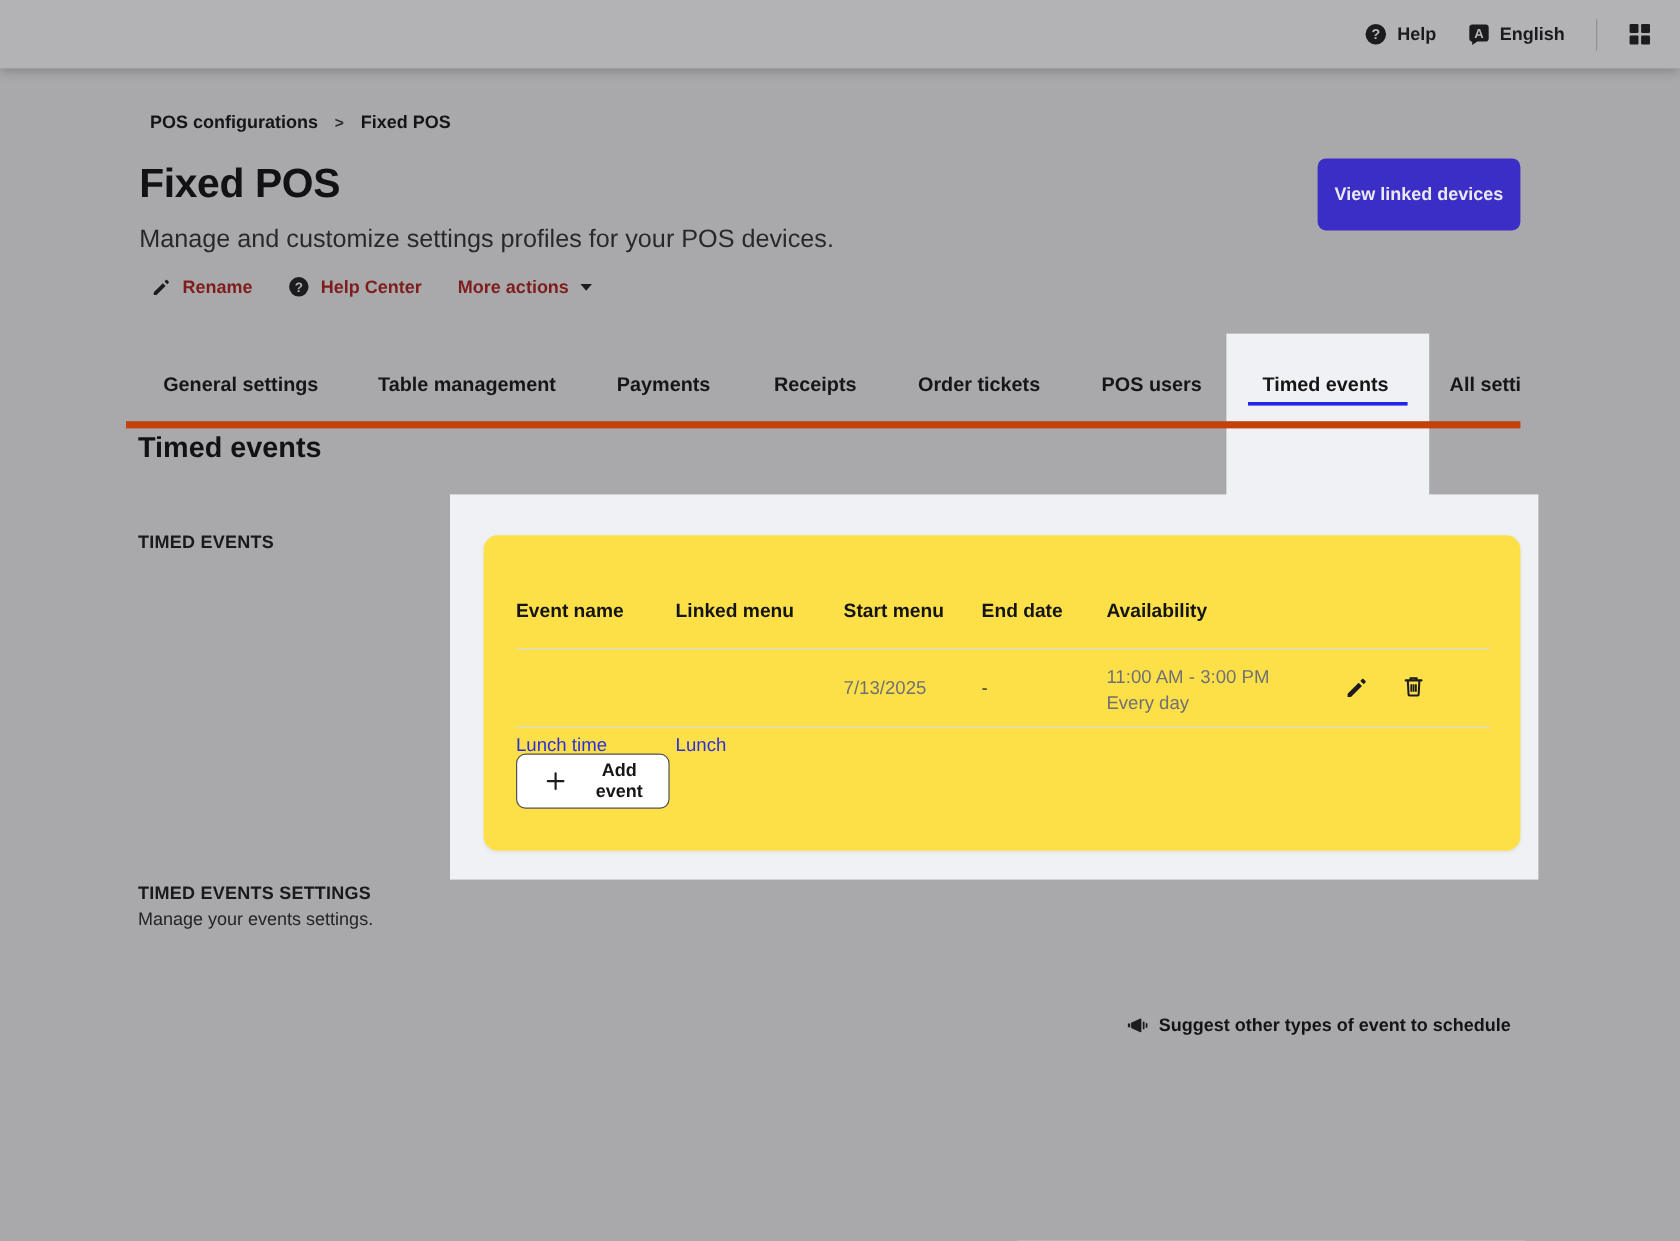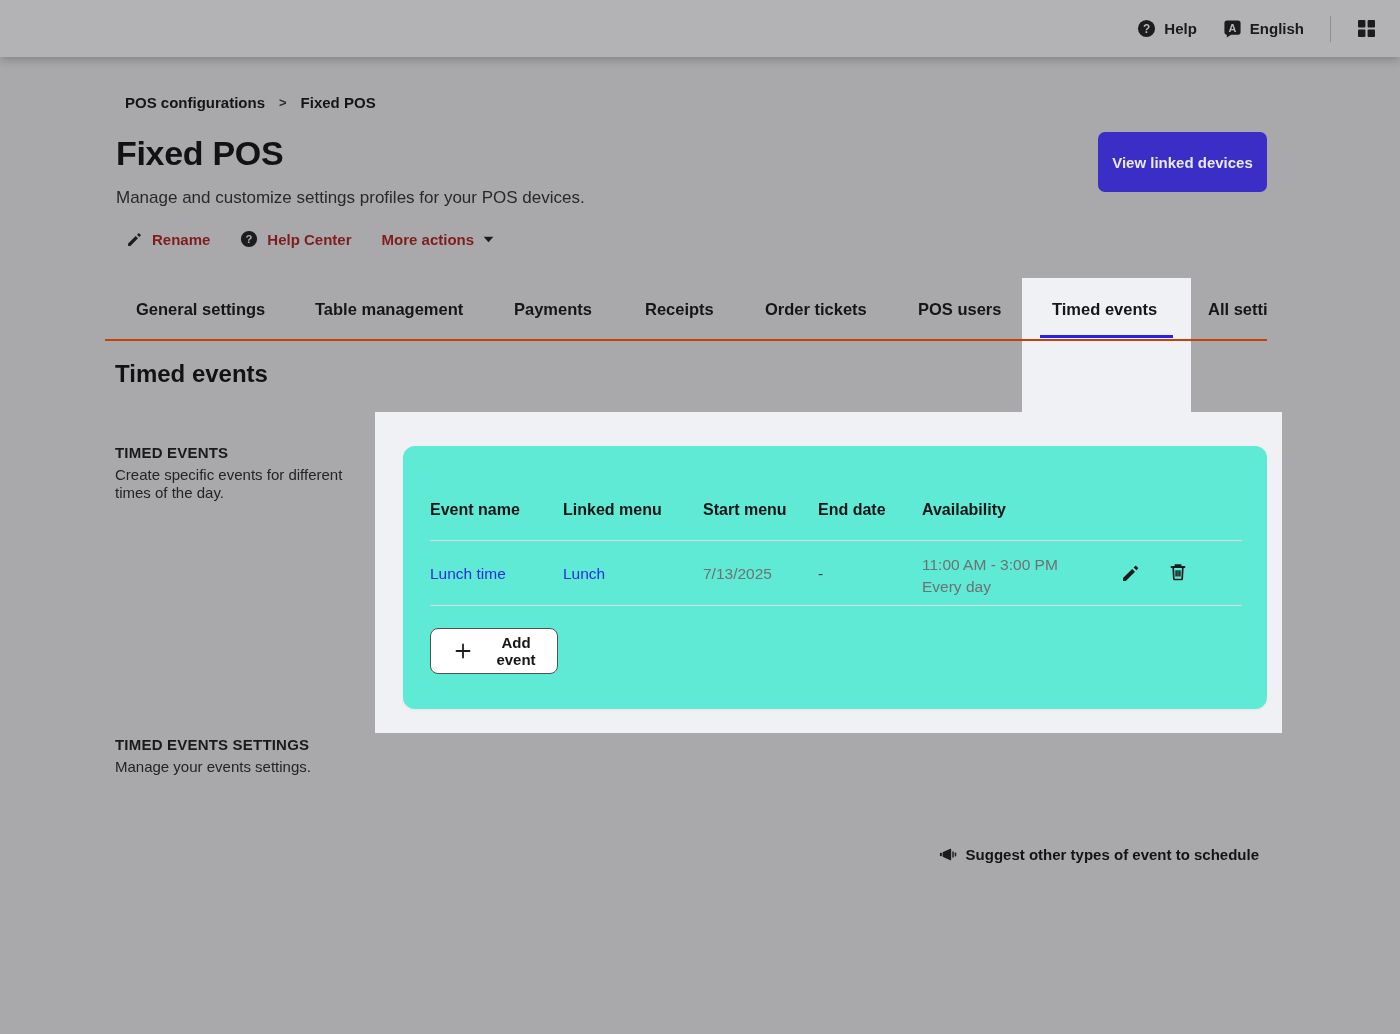--- a/index.html
+++ b/index.html
@@ -17,49 +17,49 @@
   .icon{display:inline-flex;align-items:center;justify-content:center;}
 
   
   .breadcrumb{position:absolute;left:125px;top:94px;display:flex;align-items:center;gap:14px;
               font-size:15px;color:#151517;}
   .breadcrumb .bc-root{font-weight:700;}
   .breadcrumb .bc-sep{font-size:13px;font-weight:700;color:#2b2b2d;}
   .breadcrumb .bc-current{font-weight:700;}
 
   .page-title{position:absolute;left:116px;top:134px;font-size:34px;font-weight:700;color:#121214;letter-spacing:-.3px;}
-  .page-subtitle{position:absolute;left:116px;top:188px;font-size:17px;color:#29292b;}
+  .page-subtitle{position:absolute;left:116px;top:188px;font-size:21px;color:#29292b;}
 
   .primary-btn{position:absolute;left:1098px;top:132px;width:169px;height:60px;border:none;border-radius:7px;
                background:#3b2ec6;color:#e9e9ef;font-size:15px;font-weight:700;cursor:pointer;
                font-family:inherit;}
 
   .actions-row{position:absolute;left:126px;top:227px;display:flex;align-items:center;gap:30px;height:24px;}
   .action{display:flex;align-items:center;gap:9px;font-size:15px;font-weight:700;color:#7f1d1d;cursor:pointer;}
 
   
   .tab-highlight{position:absolute;left:1022px;top:278px;width:169px;height:135px;background:#f0f1f4;z-index:5;}
-  .tabs{position:absolute;left:105px;top:280px;width:1162px;height:59px;border-bottom:2px solid #c2410c;
+  .tabs{position:absolute;left:105px;top:292px;width:1162px;height:59px;border-bottom:6px solid #c2410c;
         overflow:hidden;z-index:10;}
   .tab{position:absolute;top:20px;font-size:16.5px;font-weight:700;color:#161618;white-space:nowrap;cursor:pointer;}
   .tab-underline{position:absolute;left:1040px;top:335px;width:133px;height:3px;background:#2424e8;z-index:12;}
 
   .section-heading{position:absolute;left:115px;top:360px;font-size:24px;font-weight:700;color:#121214;}
 
   .side-label{position:absolute;left:115px;font-size:15px;font-weight:700;color:#1a1a1c;letter-spacing:.2px;}
   .side-desc{position:absolute;left:115px;font-size:15px;color:#242426;line-height:18px;width:245px;}
 
   
   .spotlight-panel{position:absolute;left:375px;top:412px;width:907px;height:321px;background:#f0f1f4;z-index:6;}
-  .events-card{position:absolute;left:403px;top:446px;width:864px;height:263px;background:#5eead4;border-radius:12px;
+  .events-card{position:absolute;left:403px;top:446px;width:864px;height:263px;background:#fde047;border-radius:12px;
                z-index:8;box-shadow:0 1px 3px rgba(0,0,0,.05);}
   .th{position:absolute;top:55px;font-size:16px;font-weight:700;color:#141416;white-space:nowrap;}
   .sep{position:absolute;left:27px;width:812px;height:1px;background:#dbdbde;}
   .cell{position:absolute;font-size:15.5px;white-space:nowrap;}
-  .cell.link{color:#2d2dde;cursor:pointer;}
+  .cell.link{color:#2d2dde;cursor:pointer;margin-top:48px;}
   .cell.muted{color:#707075;}
   .cell.dark{color:#38383a;}
   .avail{position:absolute;font-size:15.5px;color:#707075;line-height:21.5px;}
   .row-icon{position:absolute;cursor:pointer;}
   .add-event-btn{position:absolute;left:27px;top:182px;width:128px;height:46px;background:#ffffff;
                  border:1px solid #515154;border-radius:8px;display:flex;align-items:center;justify-content:center;
                  gap:10px;font-size:15px;font-weight:700;color:#161618;cursor:pointer;font-family:inherit;padding-left:24px;}
 
   
   .settings-card{position:absolute;left:403px;top:737px;width:864px;height:93px;background:#b5b5b7;border-radius:12px;}
@@ -157,21 +157,20 @@
     <span class="tab" style="left:660px">Order tickets</span>
     <span class="tab" style="left:813px">POS users</span>
     <span class="tab" style="left:947px">Timed events</span>
     <span class="tab" style="left:1103px">All settings</span>
   </div>
   <div class="tab-underline"></div>
 
   <div class="section-heading">Timed events</div>
 
   <div class="side-label" style="top:444px">TIMED EVENTS</div>
-  <div class="side-desc" style="top:466px">Create specific events for different times of the day.</div>
 
   <div class="spotlight-panel"></div>
 
   <div class="events-card">
     <span class="th" style="left:27px">Event name</span>
     <span class="th" style="left:160px">Linked menu</span>
     <span class="th" style="left:300px">Start menu</span>
     <span class="th" style="left:415px">End date</span>
     <span class="th" style="left:519px">Availability</span>
 

